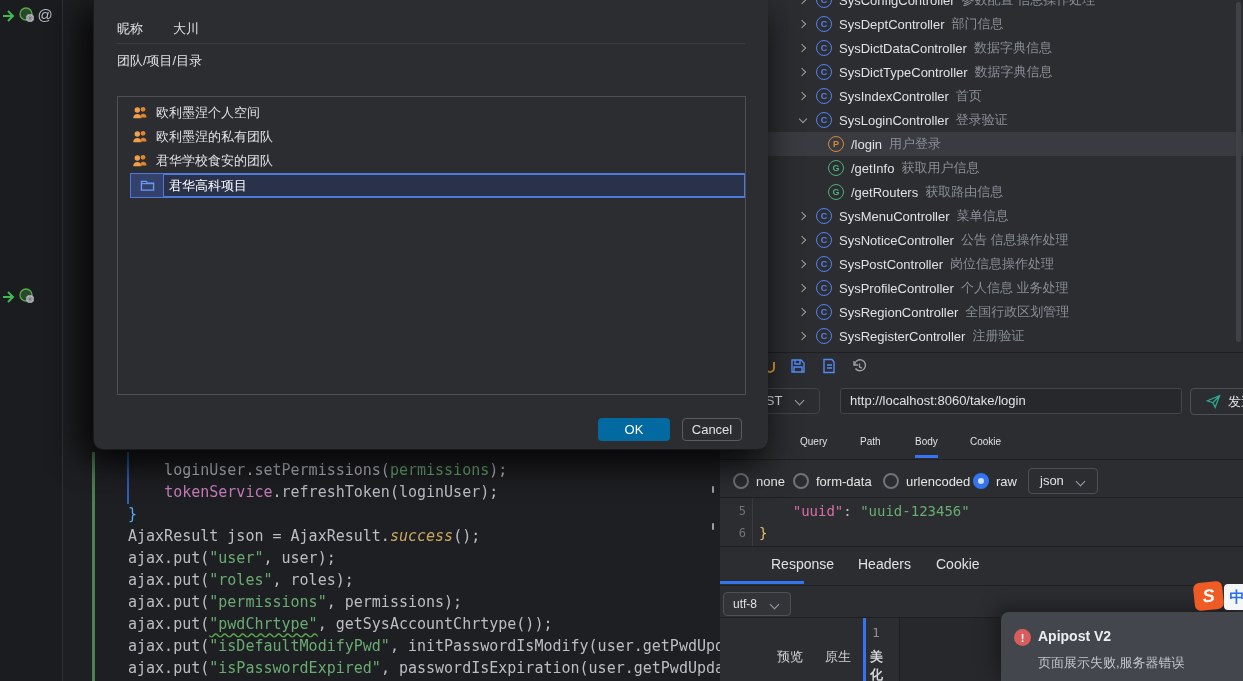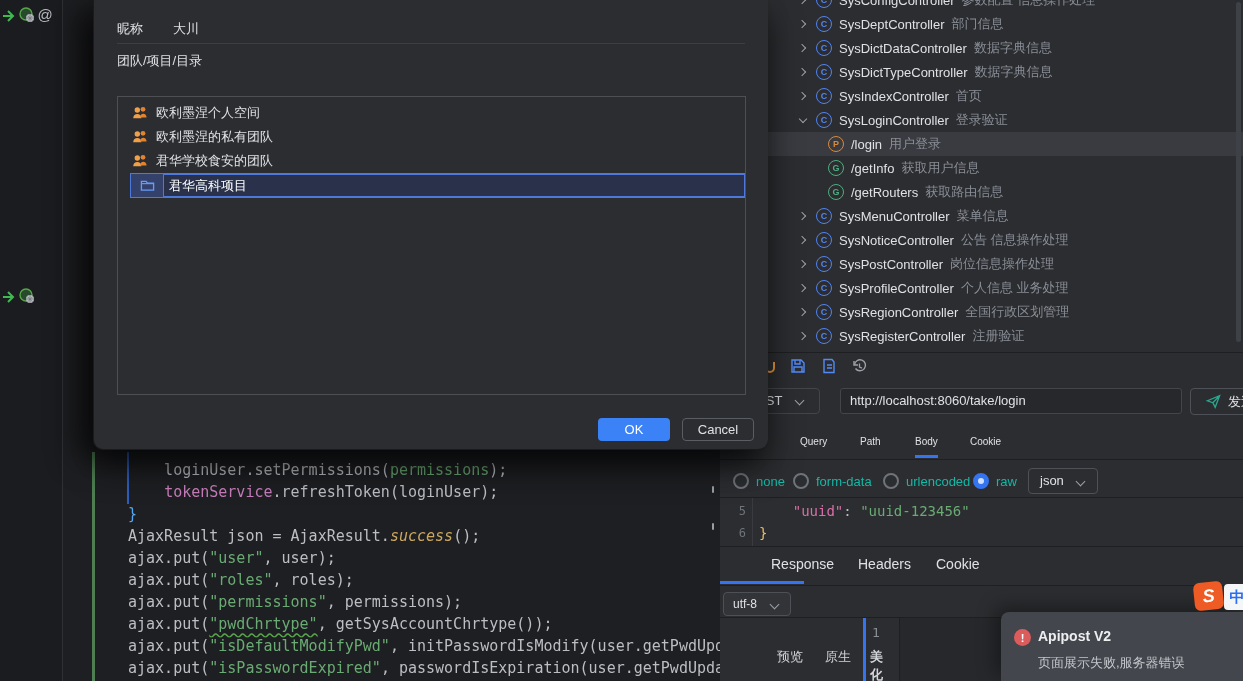--- a/index.html
+++ b/index.html
@@ -54,21 +54,21 @@
   #url-input{left:120px;top:388px;width:342px;height:26px;border:1px solid #43454a;border-radius:3px;background:#26282b;line-height:24px;padding-left:9px;font-size:13px;color:#dfe1e5;white-space:nowrap;overflow:hidden;}
   #send-btn{left:470px;top:388px;width:92px;height:27px;border:1px solid #4d5157;border-radius:4px;display:flex;align-items:center;gap:7px;padding-left:15px;font-size:13px;color:#dfe1e5;white-space:nowrap;}
   
   .tab{position:absolute;top:0;height:28px;line-height:24px;font-size:10px;color:#dfe1e5;}
   .tab.active{border-bottom:3px solid #3574f0;}
   
   .radio-item{position:absolute;display:flex;align-items:center;gap:7px;}
   .radio{width:16px;height:16px;border-radius:50%;border:2px solid #6f737a;background:transparent;flex:none;position:relative;}
   .radio.on{border-color:#3574f0;background:#3574f0;}
   .radio.on::after{content:"";position:absolute;left:3px;top:3px;width:6px;height:6px;border-radius:50%;background:#cfe0ff;}
-  .radio-label{font-size:13px;color:#14b8a6;}
+  .radio-label{font-size:13px;color:#e5e5e5;}
   #json-dd{left:308px;top:468px;width:70px;height:26px;border:1px solid #4d5157;border-radius:4px;font-size:13px;color:#dfe1e5;line-height:24px;padding-left:11px;}
   
   #json-editor{left:0;top:500px;width:523px;}
   .json-row{display:flex;height:22px;line-height:22px;font-family:"DejaVu Sans Mono",monospace;}
   .json-no{width:26px;text-align:right;color:#6f737a;font-size:12px;flex:none;}
   .json-code{margin-left:13px;white-space:pre;font-size:14px;}
   #json-gutter-div{left:32px;top:498px;width:1px;height:48px;background:#393b40;}
   
   .rtab{position:absolute;top:4px;font-size:14px;color:#dfe1e5;}
   #resp-underline{left:0;top:581px;width:84px;height:3px;background:#3574f0;}
@@ -84,22 +84,22 @@
   #modal{left:93px;top:0;width:675px;height:450px;background:#2b2d30;z-index:50;border-radius:0 0 10px 10px;
          box-shadow:-16px 8px 30px rgba(0,0,0,.55),0 16px 32px rgba(0,0,0,.55);border-left:1px solid #1a1b1d;border-bottom:1px solid #1a1b1d;}
   .m-label{position:absolute;font-size:13px;color:#dfe1e5;}
   #m-divider{left:23px;top:43px;width:628px;height:1px;background:#3c3e43;}
   #m-treebox{left:23px;top:96px;width:629px;height:299px;border:1px solid #4d4f52;background:#2b2d30;padding-top:4px;}
   .m-row{height:24px;display:flex;align-items:center;gap:8px;padding-left:14px;font-size:13px;color:#dfe1e5;}
   .m-row.sel{margin-left:12px;height:25px;background:#34426b;border:1px solid #4e79da;padding-left:9px;gap:0;}
   .m-row.sel .icon-wrap{margin-right:7px;}
   .editfield{flex:1;height:100%;border:1px solid #4e79da;border-right:none;background:rgba(28,30,36,.45);display:flex;align-items:center;padding-left:5px;color:#fff;}
   .icon-wrap{width:16px;height:16px;flex:none;display:flex;}
-  #ok-btn{left:504px;top:418px;width:72px;height:23px;background:#3b82f6;border-radius:4px;color:#fff;font-size:13px;display:flex;align-items:center;justify-content:center;}
-  #cancel-btn{left:588px;top:418px;width:72px;height:23px;border:1px solid #5a5d63;border-radius:4px;color:#dfe1e5;font-size:13px;display:flex;align-items:center;justify-content:center;}
+  #ok-btn{left:504px;top:418px;width:72px;height:23px;background:#0369a1;border-radius:4px;color:#fff;font-size:13px;display:flex;align-items:center;justify-content:center;}
+  #cancel-btn{left:588px;top:418px;width:60px;height:23px;border:1px solid #5a5d63;border-radius:4px;color:#dfe1e5;font-size:13px;display:flex;align-items:center;justify-content:center;}
 
   
   #toast{left:1001px;top:612px;width:242px;height:69px;background:#43464c;border-radius:8px 0 0 0;z-index:100;
          box-shadow:-6px -6px 18px rgba(0,0,0,.35);}
   #toast-icon{position:absolute;left:13px;top:17px;width:17px;height:17px;border-radius:50%;background:#db5c5c;color:#fff;font-size:11px;font-weight:700;display:flex;align-items:center;justify-content:center;}
   #toast-title{position:absolute;left:37px;top:16px;font-size:14px;font-weight:700;color:#eceef0;}
   #toast-msg{position:absolute;left:37px;top:42px;font-size:13px;color:#c3c6cb;}
   #sogou{left:1194px;top:582px;width:29px;height:28px;background:#ee5b25;border-radius:6px;transform:rotate(-6deg);z-index:100;display:flex;align-items:center;justify-content:center;color:#fff;font-weight:700;font-size:18px;font-style:italic;}
   #ime-zh{left:1224px;top:584px;width:26px;height:26px;background:#f5f6f8;border-radius:4px 0 0 4px;z-index:100;display:flex;align-items:center;justify-content:center;color:#2a6df4;font-weight:700;font-size:15px;}
 </style>

